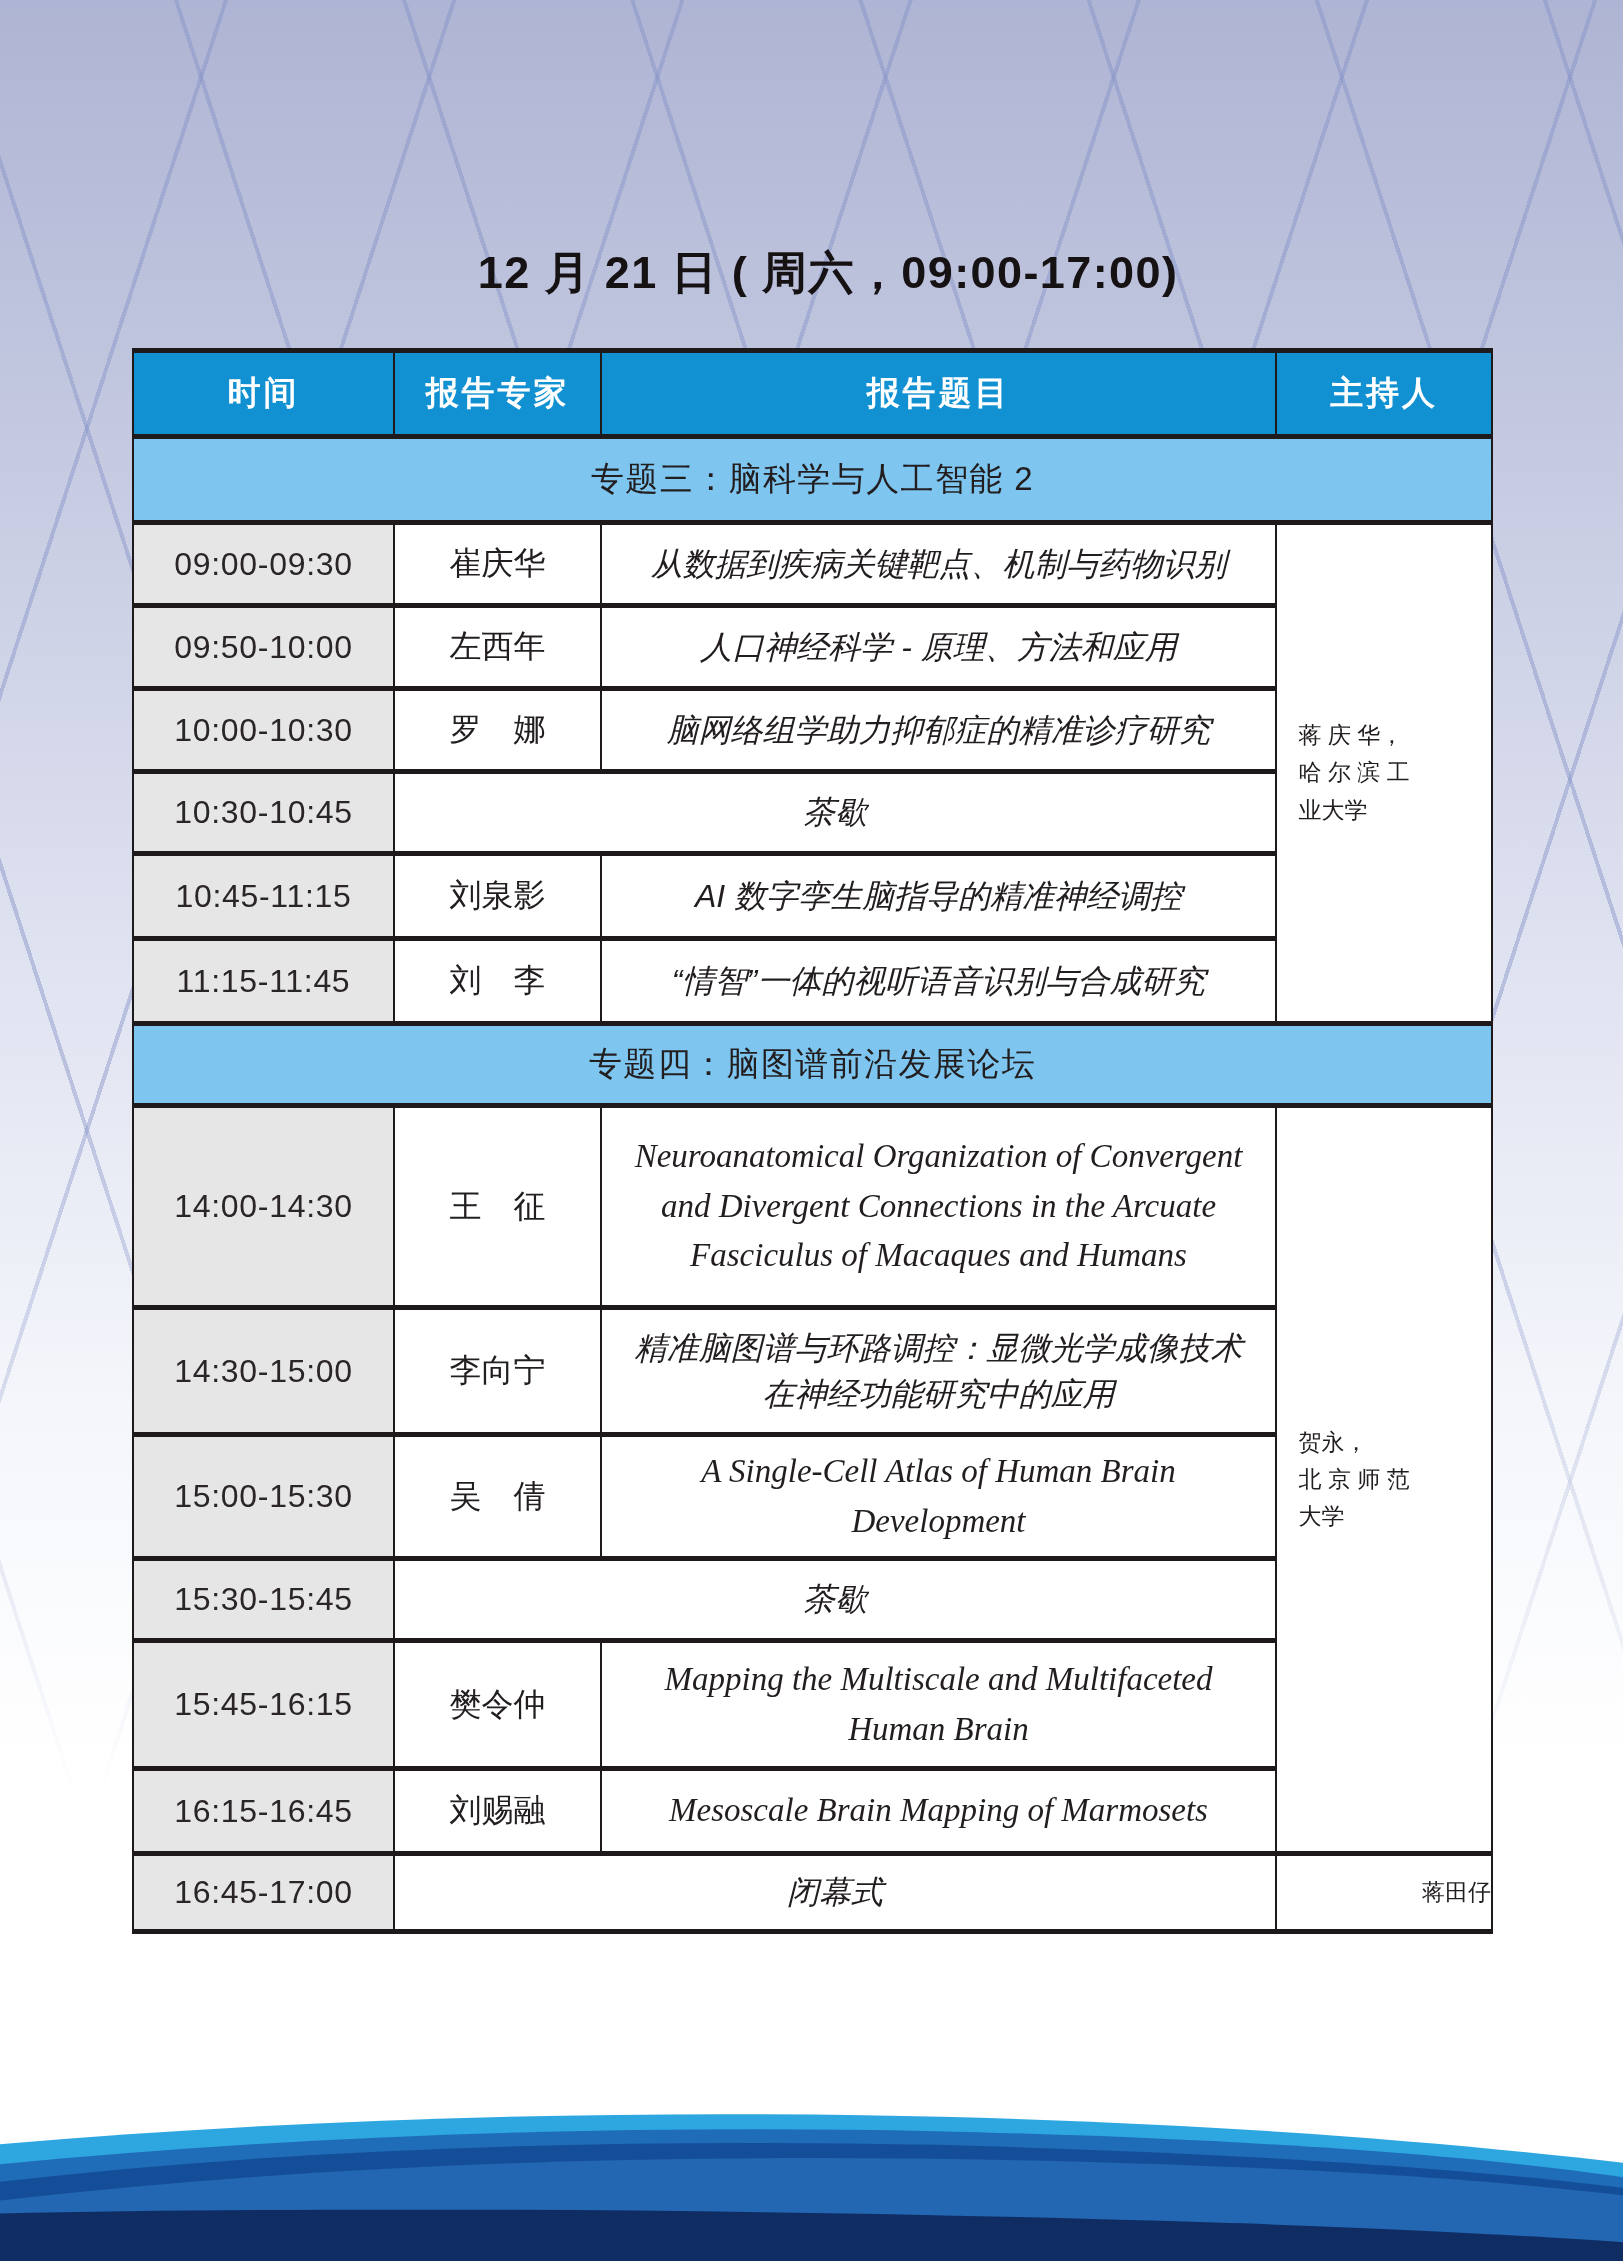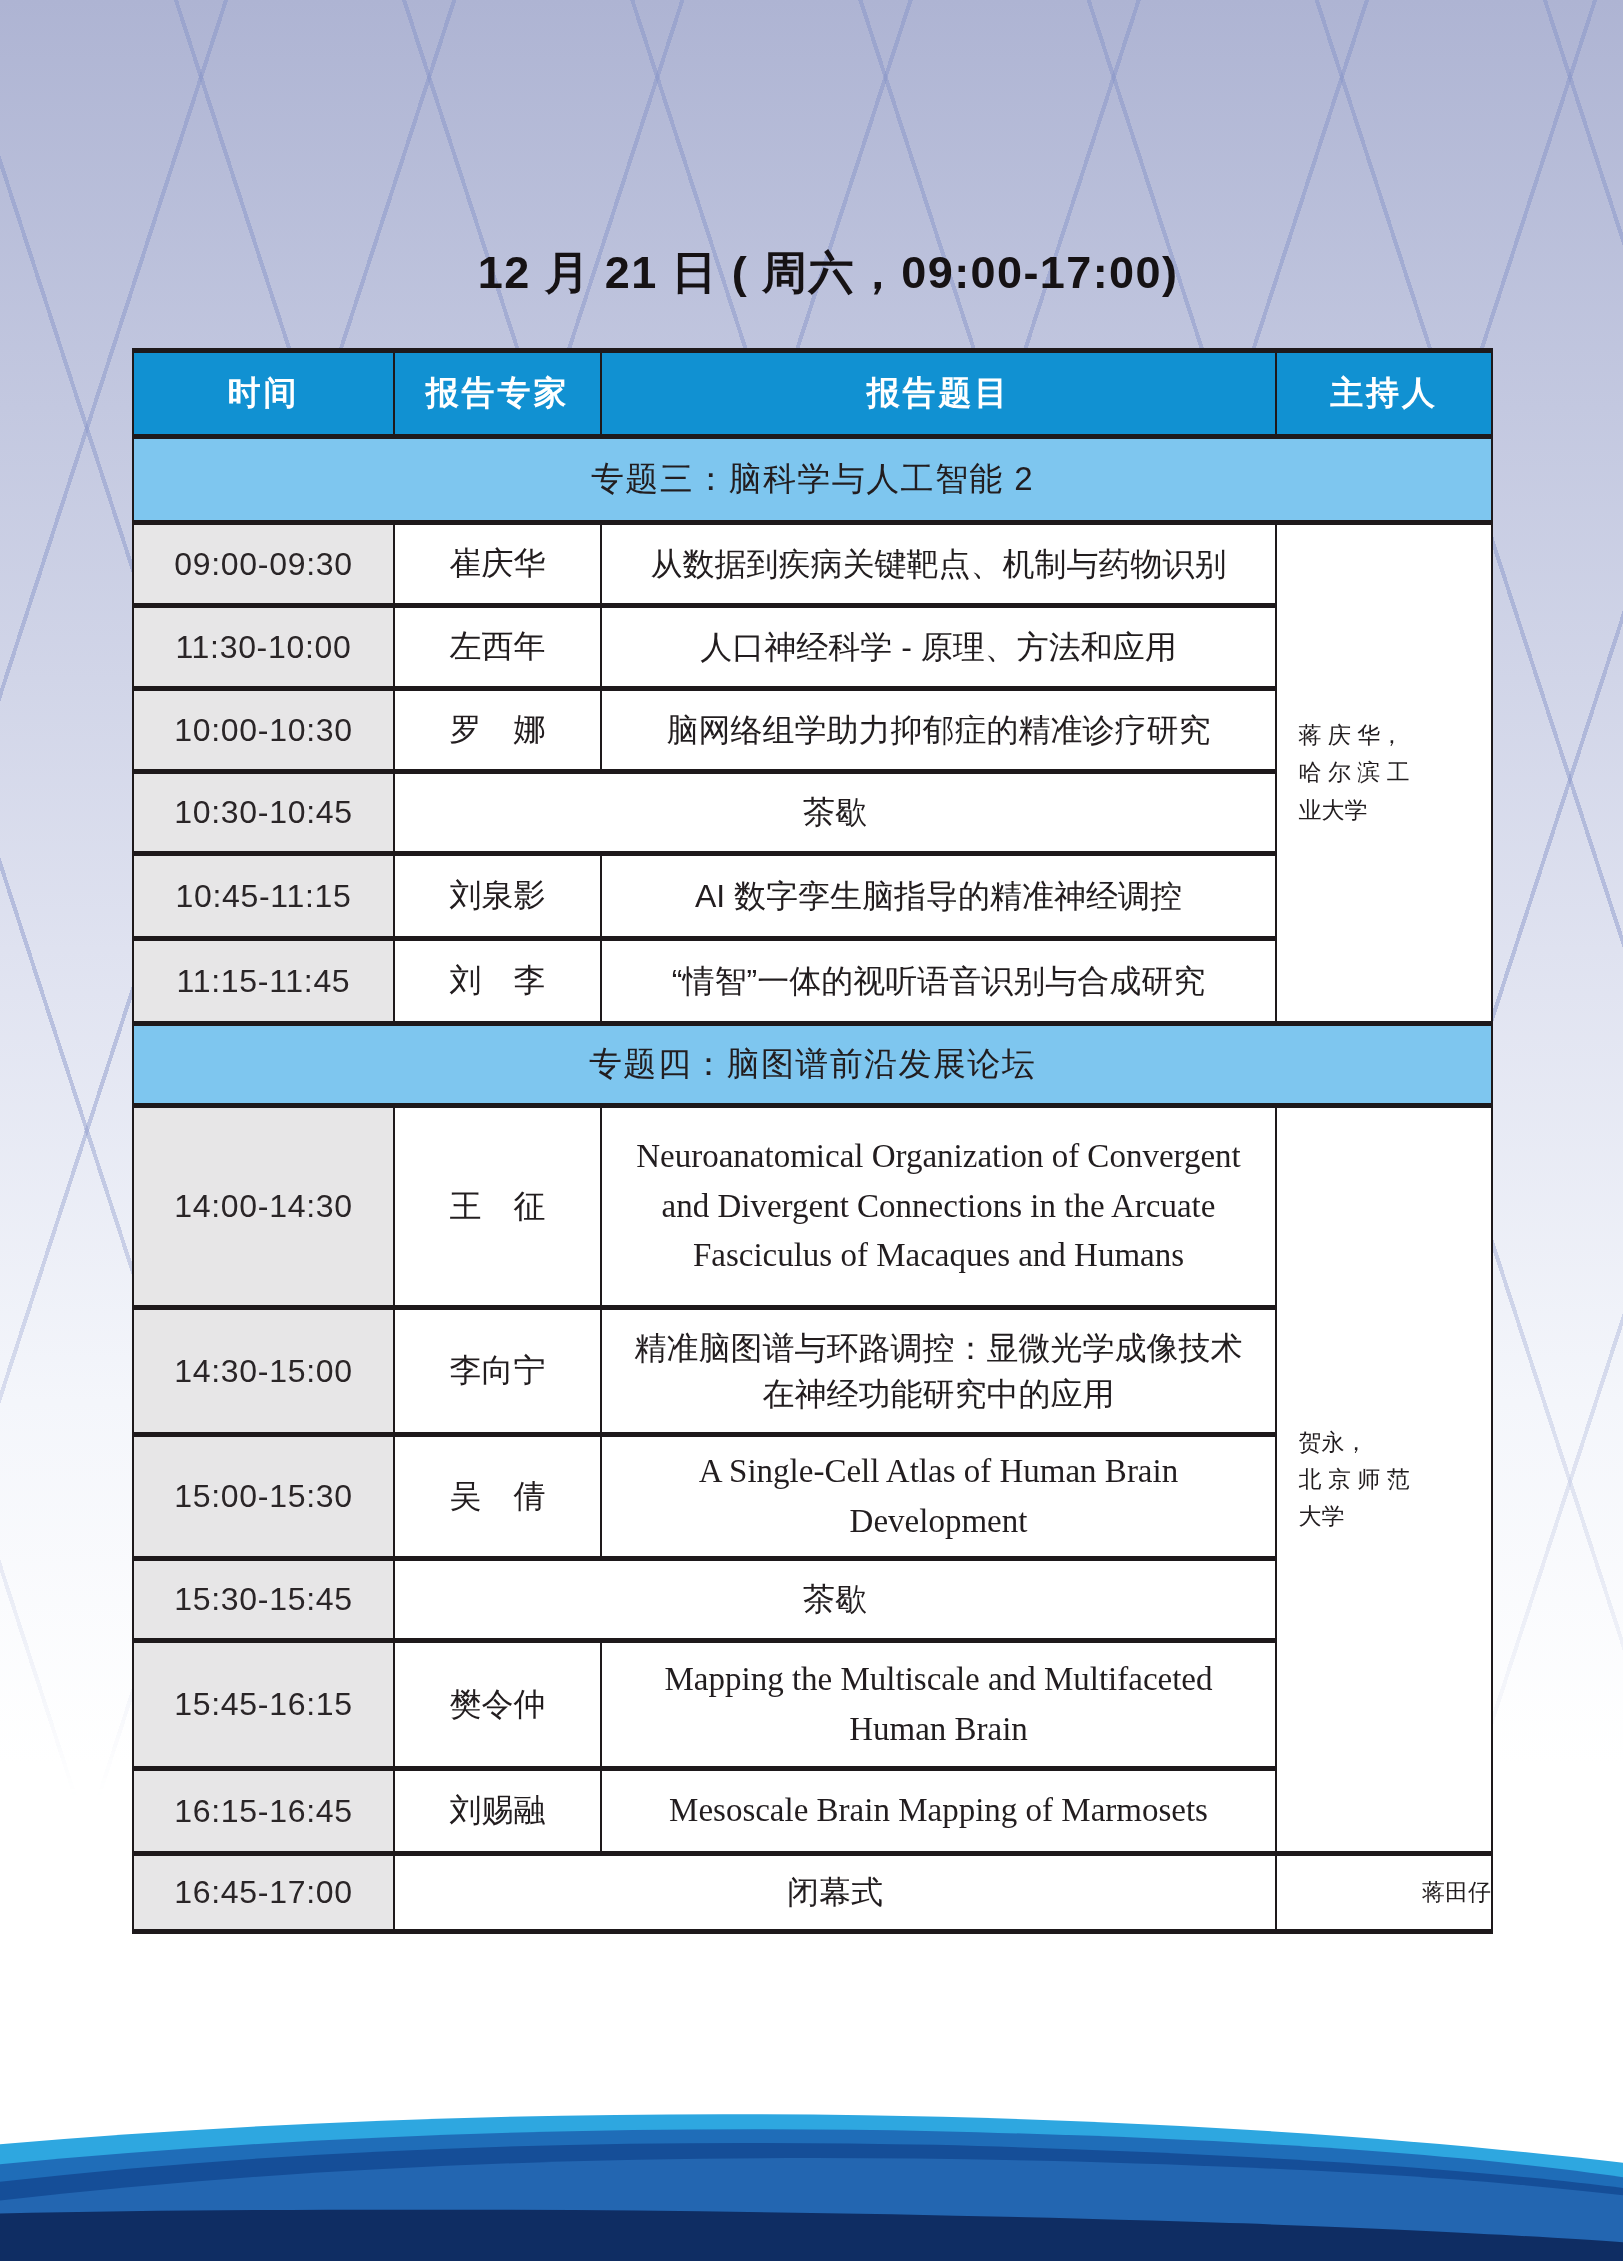--- a/index.html
+++ b/index.html
@@ -18,21 +18,21 @@
     border-collapse:collapse;table-layout:fixed;}
   .schedule th,.schedule td{border:2.2px solid var(--border,#1e191b);
     border-top-width:5px;border-bottom-width:5px;
     vertical-align:middle;text-align:center;color:var(--body-text,#221d1f);
     background:#ffffff;padding:0;overflow:hidden;}
   .schedule th{background:var(--header-bg,#1191d2);color:var(--header-text,#ffffff);
     font-size:33px;font-weight:bold;letter-spacing:2.9px;}
   tr.section td{background:var(--section-bg,#7ec6ef);font-size:33px;font-weight:normal;letter-spacing:1.4px;}
   td.time{background:var(--time-col-bg,#e7e6e7);font-size:32px;color:#2a2527;letter-spacing:0.7px;}
   td.spk{font-size:32px;}
-  td.ttl{font-size:32px;padding:0 27px;line-height:1.45;}
+  td.ttl{font-size:32px;padding:0 27px;line-height:1.45;font-style:italic;}
   td.ttl.left{text-align:center;}
   td.ttl.serif{font-family:"Liberation Serif",serif;font-size:33px;line-height:1.5;}
   td.host{font-size:23px;line-height:1.62;text-align:left;padding:0 7.2px 0 21.6px;}
   td.host.center{text-align:right;padding:0;}
   .rh120{height:86px}.rh116{height:83px}.rh114{height:82px}.rh118{height:85px}
   .rh280{height:202px}.rh176{height:127px}.rh172{height:124px}.rh178{height:128px}.rh108{height:78px}
   .wave{position:absolute;left:0;bottom:0;width:1624px;height:189px;display:block;}
 </style>
 </head>
 <body>
@@ -65,21 +65,21 @@
       <td class="time">09:00-09:30</td>
       <td class="spk">崔庆华</td>
       <td class="ttl">从数据到疾病关键靶点、机制与药物识别</td>
       <td class="host" rowspan="6">
         <div>蒋 庆 华，</div>
         <div>哈 尔 滨 工</div>
         <div>业大学</div>
       </td>
     </tr>
     <tr class="rh116">
-      <td class="time">11:30-10:00</td>
+      <td class="time">09:50-10:00</td>
       <td class="spk">左西年</td>
       <td class="ttl">人口神经科学 - 原理、方法和应用</td>
     </tr>
     <tr class="rh116">
       <td class="time">10:00-10:30</td>
       <td class="spk">罗　娜</td>
       <td class="ttl">脑网络组学助力抑郁症的精准诊疗研究</td>
     </tr>
     <tr class="rh114">
       <td class="time">10:30-10:45</td>

